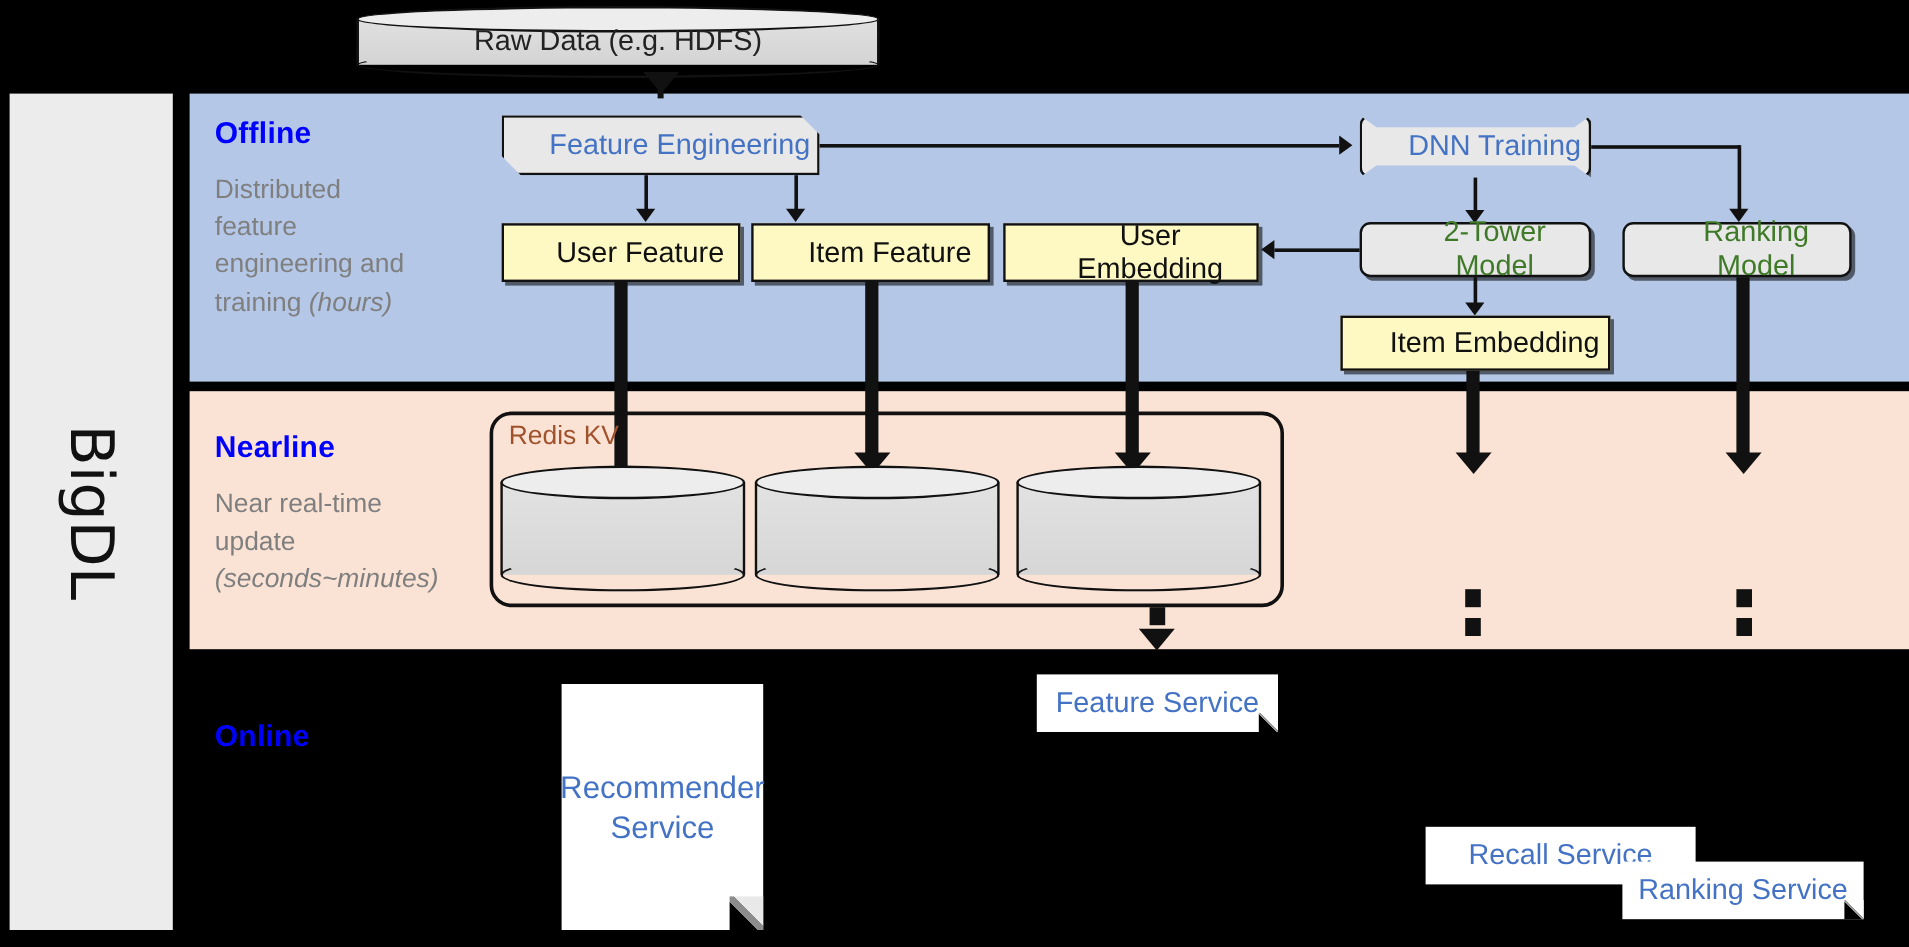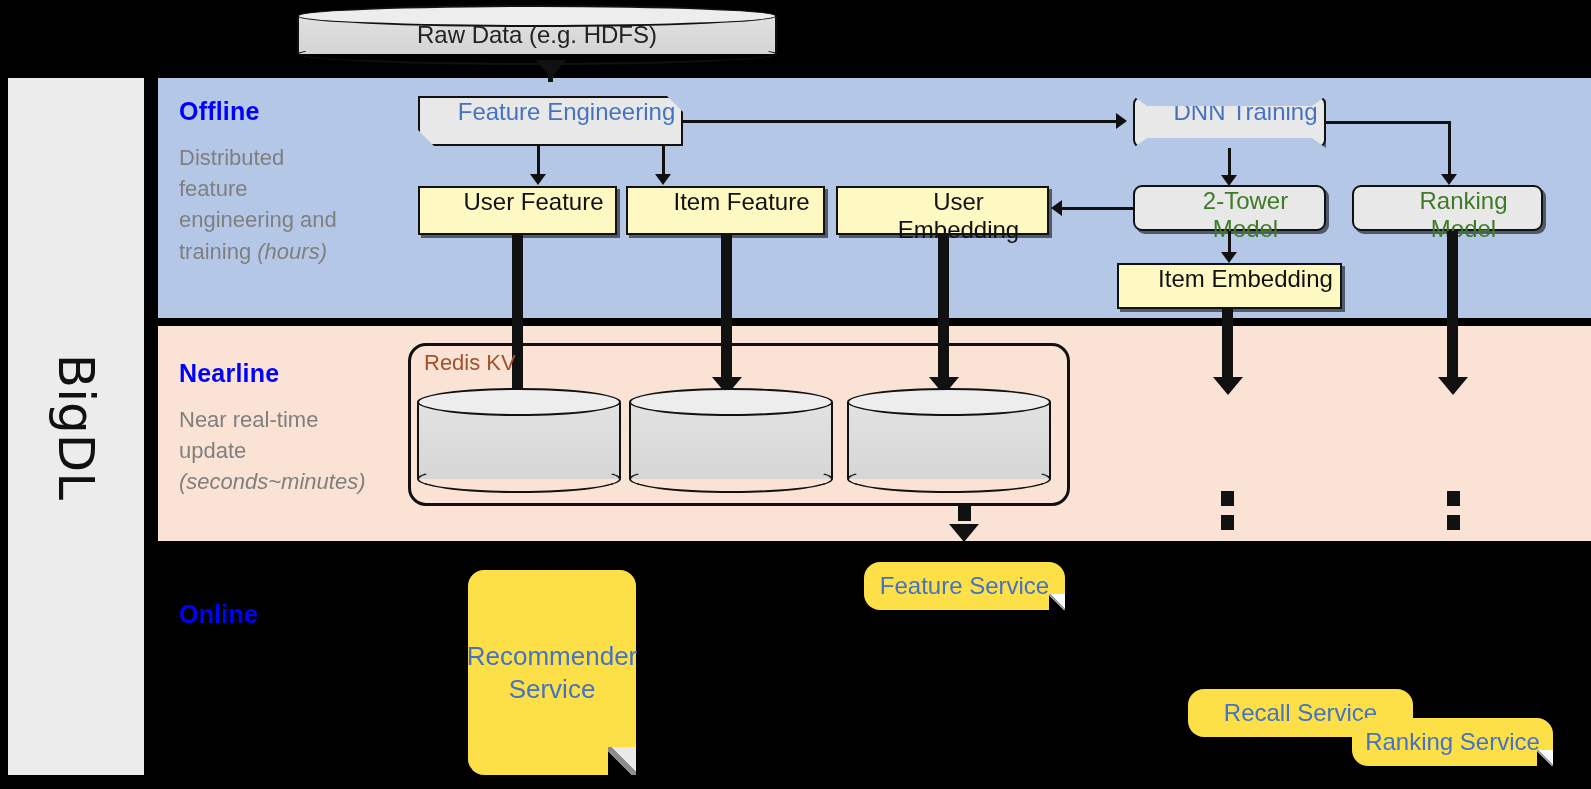--- a/index.html
+++ b/index.html
@@ -25,21 +25,21 @@
   #band-nearline{left:158px;top:326px;width:1433px;height:215px;background:#FAE3D5;}
   #band-online{left:158px;top:549px;width:1433px;height:240px;background:#000;}
 
   .layer-title{font-size:25px;color:#0000FF;font-weight:600;letter-spacing:.2px;}
   .layer-sub{font-size:22px;color:#7F7F7F;line-height:1.42;}
   .layer-sub i{font-style:italic;}
 
   
   .node{
     box-sizing:border-box;
-    display:flex;justify-content:center;
+    display:flex;align-items:center;justify-content:center;
     text-align:center;line-height:1.15;padding-left:32px;
   }
 
   
   .gray-box{
     background:#fef9c3;border:2.5px solid #111;
     color:#111;font-size:24px;
     box-shadow:3px 3px 0 rgba(0,0,0,.55);
   }
 
@@ -82,40 +82,40 @@
     position:absolute;left:0;right:0;bottom:0;height:28px;
     border:2.5px solid #111;border-radius:50%;box-sizing:border-box;
     border-top-color:transparent;background:transparent;
   }
   .cyl .cyl-label{
     position:absolute;left:0;right:0;top:50%;transform:translateY(-50%);
     text-align:center;font-size:23px;color:#A0522D;
   }
 
   
-  #rawdata{left:297px;top:5px;width:480px;height:60px;}
+  #rawdata{left:297px;top:5px;width:436px;height:60px;}
   #rawdata .top{height:22px;background:#EDEDED;}
   #rawdata .bot{height:22px;}
   #rawdata .body{top:11px;bottom:11px;background:linear-gradient(to bottom,#E0E0E0,#D4D4D4);}
   #rawdata .cyl-label{color:#222;font-size:24px;}
 
   
   #redis-container{
     left:408px;top:343px;width:662px;height:163px;
     border:3px solid #111;border-radius:18px;box-sizing:border-box;
   }
   #redis-label{
     left:424px;top:350px;font-size:22px;color:#A0522D;
   }
 
   
   .doc-card{
-    background:#fde047;color:#4472C4;font-size:24px;
+    background:#ffffff;color:#4472C4;font-size:24px;
     display:flex;align-items:center;justify-content:center;text-align:center;
-    box-sizing:border-box;line-height:1.25;border-radius:16px;
+    box-sizing:border-box;line-height:1.25;
   }
   .doc-card .fold{
     position:absolute;right:0;bottom:0;width:16px;height:16px;
     background:linear-gradient(45deg,#000 0 46%,#9a9a9a 46% 54%,#fff 54% 100%);
   }
   #recommender-service{
     left:468px;top:570px;width:168px;height:205px;font-size:26px;
   }
   #recommender-service .fold{width:28px;height:28px;
     background:linear-gradient(45deg,#000 0 42%,#8c8c8c 42% 56%,#e9e9e9 56% 100%);}

